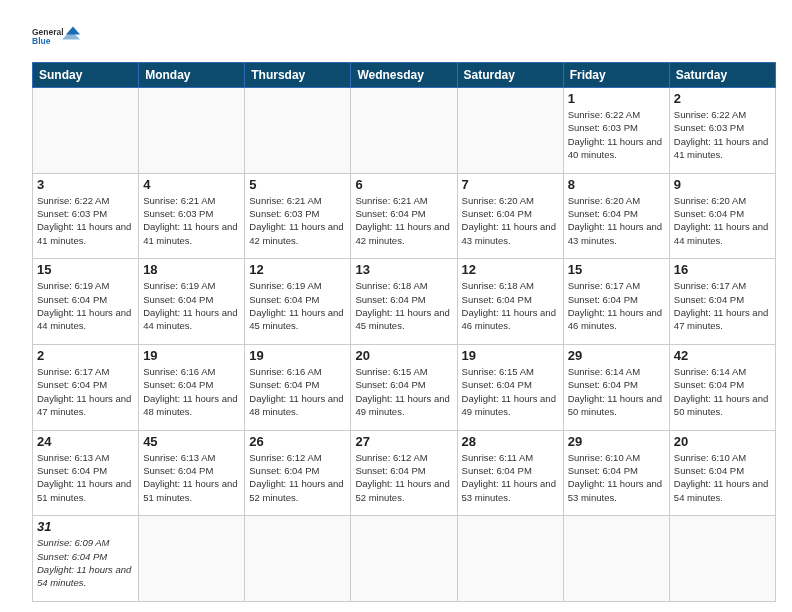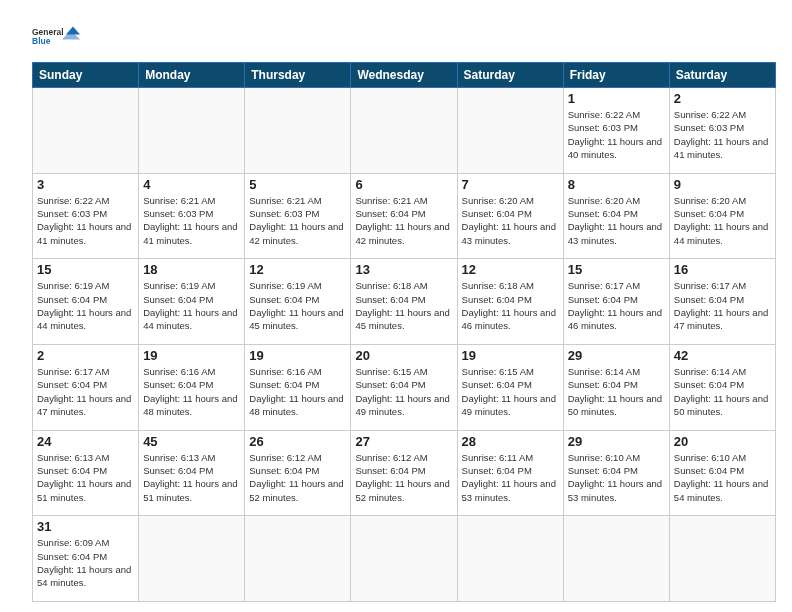--- a/index.html
+++ b/index.html
@@ -75,20 +75,21 @@
       display: block;
       margin-bottom: 2px;
     }
     .day-info {
       font-size: 9.5px;
       color: #333;
       line-height: 1.4;
     }
     .last-row td {
       height: 60px;
+      font-style: italic;
     }
   </style>
 </head>
 <body>
 
 <div class="page">
   <div class="header">
     <div class="logo">
     <svg width="50" height="38" viewBox="0 0 100 38" xmlns="http://www.w3.org/2000/svg">
       <text x="0" y="18" font-size="17" font-family="Arial" font-weight="bold" fill="#333">General</text>

